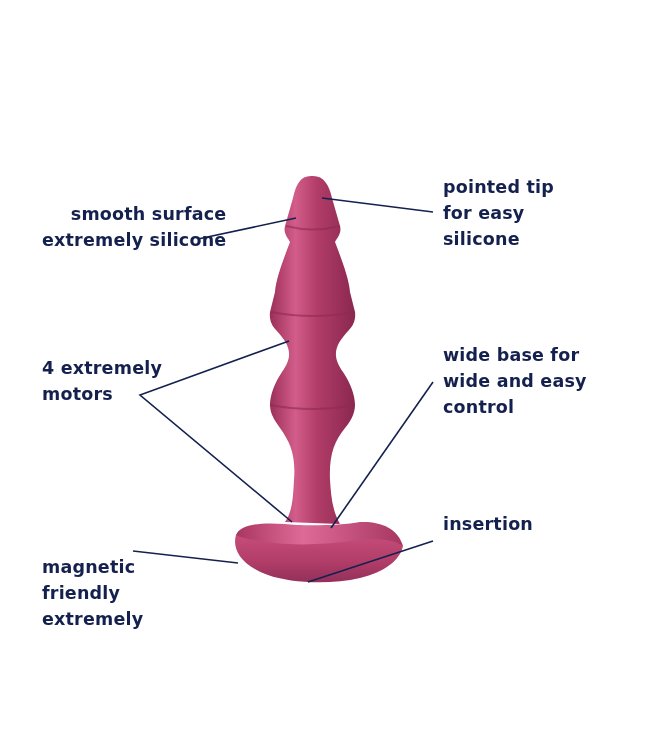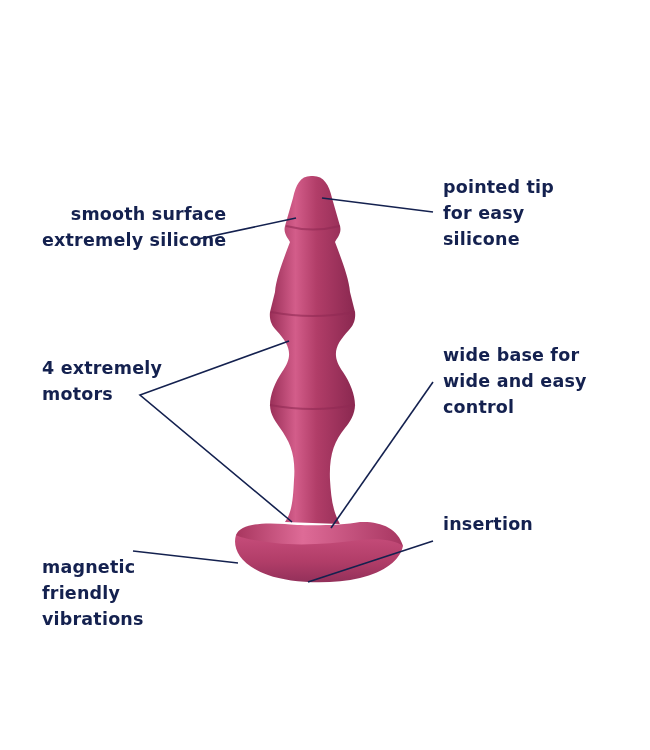--- a/index.html
+++ b/index.html
@@ -101,20 +101,20 @@
 
   <div class="label" style="left:443px; top:342px;">
     <span>wide base for</span>
     <span>wide and easy</span>
     <span>control</span>
   </div>
 
   <div class="label" style="left:42px; top:511px;margin-top:43px;">
     <span>magnetic</span>
     <span>friendly</span>
-    <span>vibrations</span>
+    <span>extremely</span>
   </div>
 
   <div class="label" style="left:443px; top:511px;">
     <span>insertion</span>
   </div>
 
 </div>
 
 </body></html>

